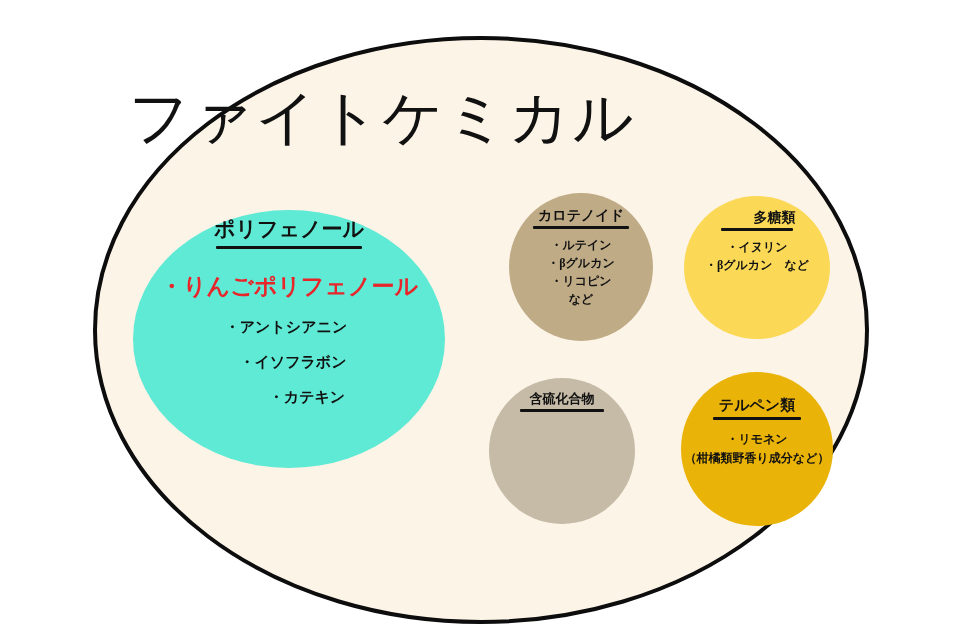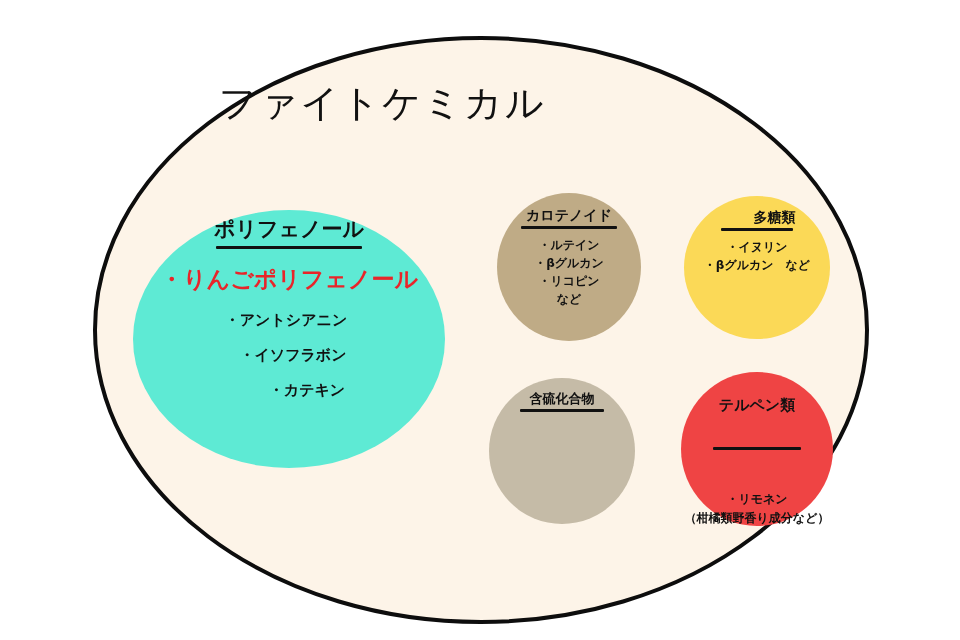--- a/index.html
+++ b/index.html
@@ -43,35 +43,36 @@
   }
   .title-rule {
     height: 3px;
     background: #111111;
     border-radius: 1px;
   }
   .bubble-items {
     display: flex;
     flex-direction: column;
     align-items: center;
+    font-family: Liberation Serif, serif;
   }
   .item {
     white-space: nowrap;
     font-weight: bold;
     line-height: 1.25;
   }
 
   
   #main-title {
     position: absolute;
     left: 0;
     top: 78px;
     width: 764px;
     text-align: center;
-    font-size: 38px;
+    font-size: 60px;
     letter-spacing: 2px;
     color: #111111;
     font-weight: 400;
     font-family: "DejaVu Sans", "Liberation Sans", sans-serif;
   }
 
   
   #bubble-polyphenol {
     left: 133px;
     top: 210px;
@@ -79,32 +80,32 @@
     height: 258px;
     background: #fbbd59;
     padding-top: 8px;
   }
   #bubble-polyphenol .bubble-title { font-size: 21px; }
   #bubble-polyphenol .title-rule { width: 146px; margin-top: 5px; }
   #bubble-polyphenol .highlight {
     color: #e8252a;
     font-size: 23px;
     font-weight: bold;
-    margin-top: 15px;
+    margin-top: 22px;
     white-space: nowrap;
   }
   #bubble-polyphenol .bubble-items { margin-top: 16px; gap: 16px; }
   #bubble-polyphenol .item { font-size: 15px; }
   #bubble-polyphenol .item.i1 { margin-left: -6px; }
   #bubble-polyphenol .item.i2 { margin-left: 8px; }
   #bubble-polyphenol .item.i3 { margin-left: 36px; text-align: center; }
 
   
   #bubble-carotenoid {
-    left: 497px;
+    left: 509px;
     top: 193px;
     width: 144px;
     height: 148px;
     background: #bfab86;
     padding-top: 15px;
   }
   #bubble-carotenoid .bubble-title { font-size: 14px; }
   #bubble-carotenoid .title-rule { width: 96px; margin-top: 3px; }
   #bubble-carotenoid .bubble-items { margin-top: 9px; gap: 3px; }
   #bubble-carotenoid .item { font-size: 12px; }
@@ -191,21 +192,21 @@
       <div class="item">・イヌリン</div>
       <div class="item">・βグルカン　など</div>
     </div>
   </div>
 
   <div class="bubble" id="bubble-sulfur" style="background: rgb(197, 187, 167);">
     <div class="bubble-title">含硫化合物</div>
     <div class="title-rule"></div>
   </div>
 
-  <div class="bubble" id="bubble-terpene" style="background: #ef4444; justify-content: space-between;">
+  <div class="bubble" id="bubble-terpene" style="background: #eab308;">
     <div class="bubble-title">テルペン類</div>
     <div class="title-rule"></div>
     <div class="bubble-items">
       <div class="item">・リモネン</div>
       <div class="item">（柑橘類野香り成分など）</div>
     </div>
   </div>
 
 </div>
 

